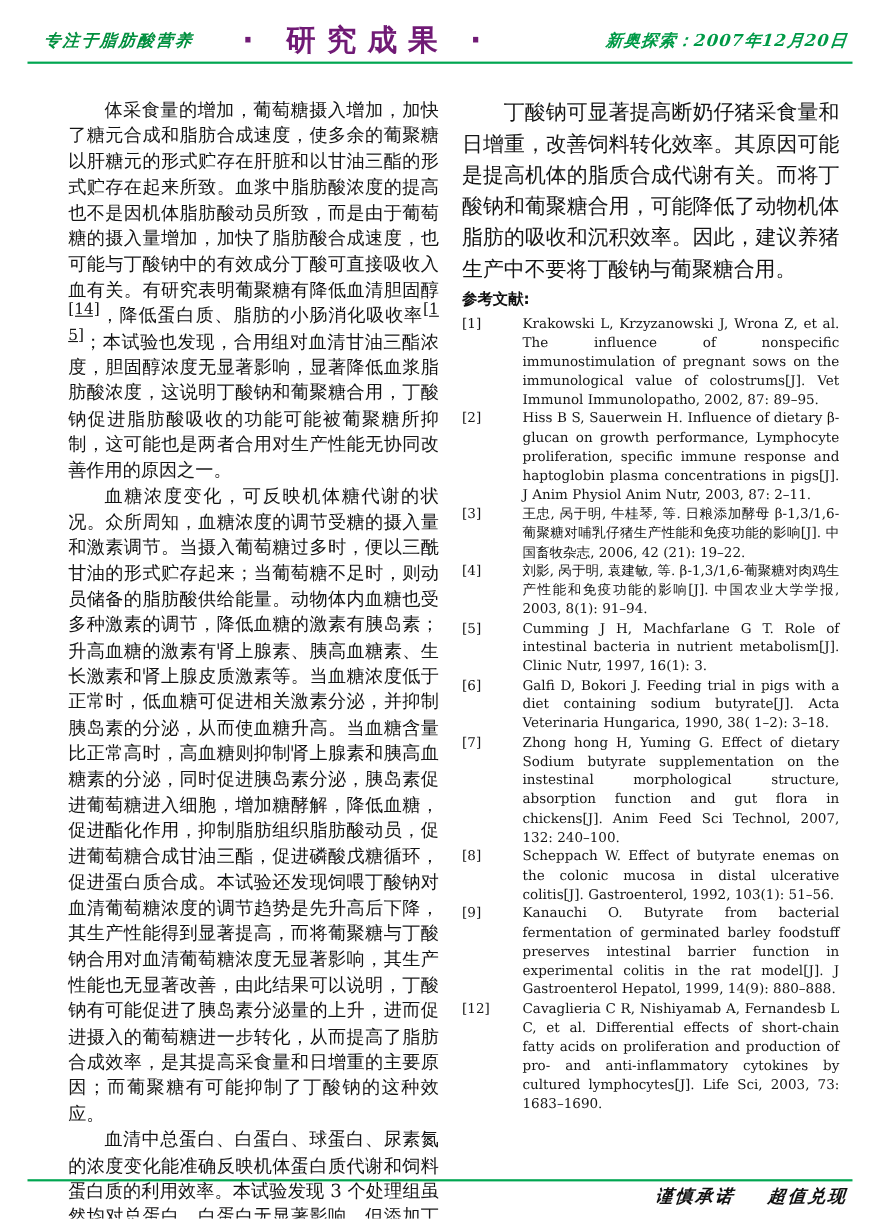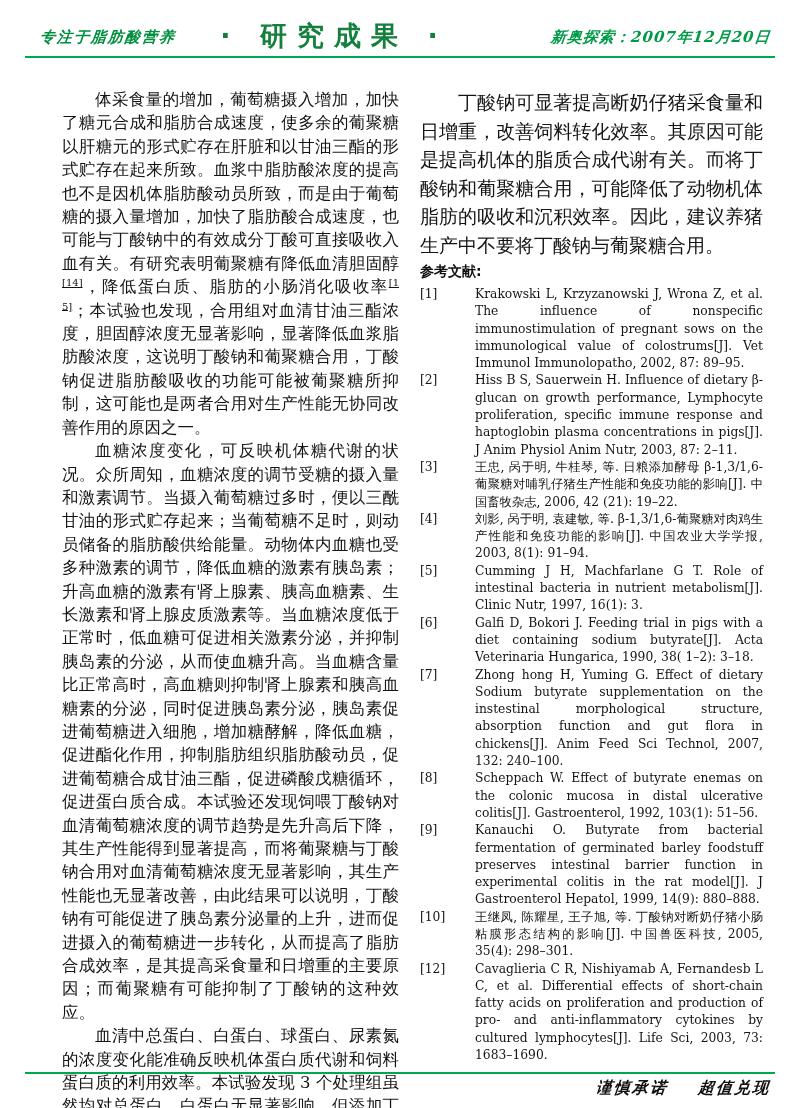--- a/index.html
+++ b/index.html
@@ -17,21 +17,21 @@
     font-family:"DejaVu Serif", serif;
     font-style:italic;font-weight:bold;
     font-size:15px;color:#008f3e;
     letter-spacing:2px;
     transform:skewX(-6deg);
   }
   .header-title{
     position:absolute;left:0;top:18px;width:668px;
     text-align:center;
     font-family:"DejaVu Sans", sans-serif;
-    font-weight:bold;font-size:27px;color:#15803d;
+    font-weight:bold;font-size:27px;color:#701a75;
     letter-spacing:10px;
   }
   .header-date{
     position:absolute;right:30px;top:28px;
     font-family:"DejaVu Serif", serif;
     font-style:italic;font-weight:bold;
     font-size:15px;color:#009a47;
     letter-spacing:1px;
     transform:skewX(-6deg);
   }
@@ -47,21 +47,21 @@
   }
   .col-left p{
     margin:0;
     font-size:16.5px;line-height:23.4px;
     text-align:justify;
     text-indent:2em;
     word-break:break-all;
     color:#141414;
   }
   .col-left sup{
-    font-size:10px;line-height:0;text-decoration:underline;
+    font-size:14px;line-height:0;text-decoration:underline;
   }
   .col-right{
     position:absolute;left:420px;top:88px;width:343px;
   }
   .section-heading{
     margin:0 0 14px 0;
     font-family:"DejaVu Sans", sans-serif;
     font-weight:bold;
     font-size:17px;color:#ed7014;
     letter-spacing:7px;
@@ -162,24 +162,20 @@
         </div>
         <div class="ref">
           <span class="ref-num">[8]</span>
           <span class="ref-text">Scheppach W. Effect of butyrate enemas on the colonic mucosa in distal ulcerative colitis[J]. Gastroenterol, 1992, 103(1): 51–56.</span>
         </div>
         <div class="ref">
           <span class="ref-num">[9]</span>
           <span class="ref-text">Kanauchi O. Butyrate from bacterial fermentation of germinated barley foodstuff preserves intestinal barrier function in experimental colitis in the rat model[J].  J Gastroenterol Hepatol,  1999, 14(9): 880–888.</span>
         </div>
         <div class="ref">
-          <span class="ref-num">[10]</span>
-          <span class="ref-text">王继凤, 陈耀星, 王子旭, 等. 丁酸钠对断奶仔猪小肠粘膜形态结构的影响[J]. 中国兽医科技, 2005, 35(4): 298–301.</span>
-        </div>
-        <div class="ref">
           <span class="ref-num">[12]</span>
           <span class="ref-text">Cavaglieria C R, Nishiyamab A, Fernandesb L C, et al. Differential effects of short-chain fatty acids on proliferation and production of pro- and anti-inflammatory cytokines by cultured lymphocytes[J]. Life Sci, 2003, 73: 1683–1690.</span>
         </div>
       </div>
   </section>
 
   <div class="rule rule-bottom"></div>
 
   <div class="footer-motto">谨慎承诺    超值兑现</div>
 

